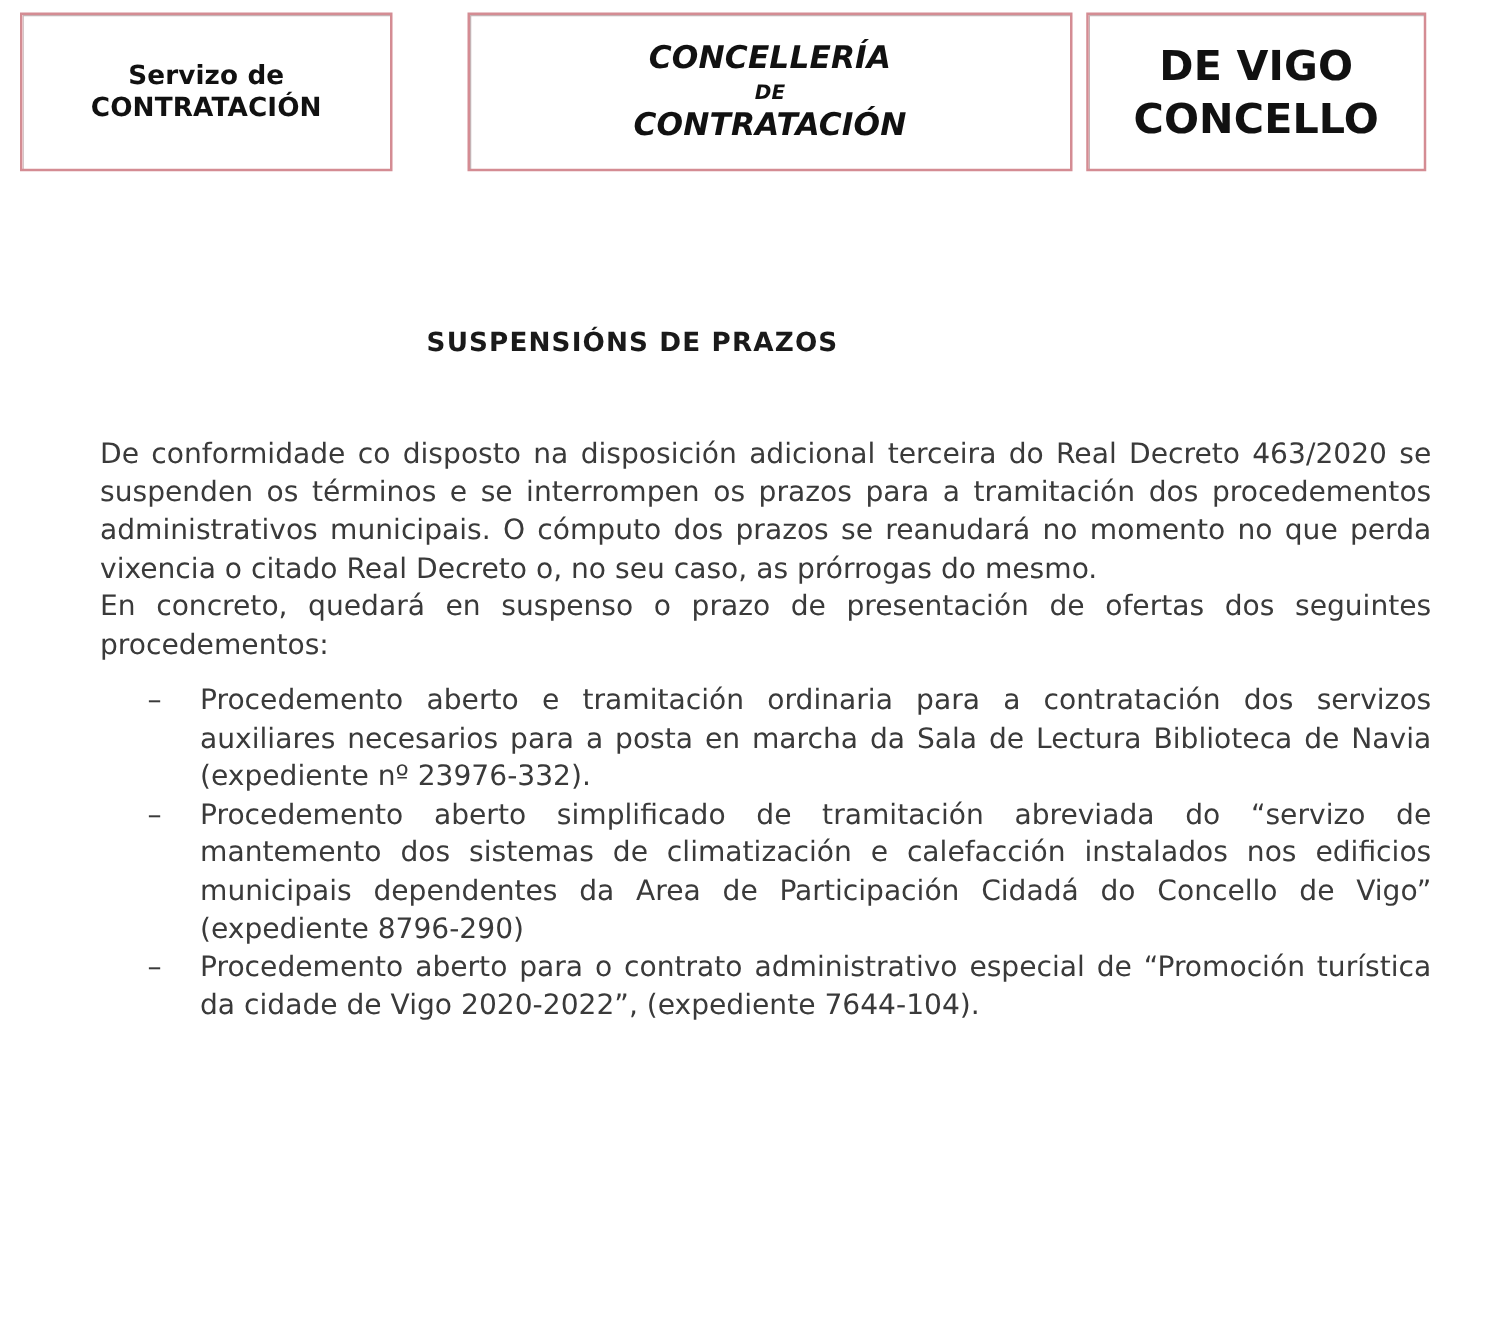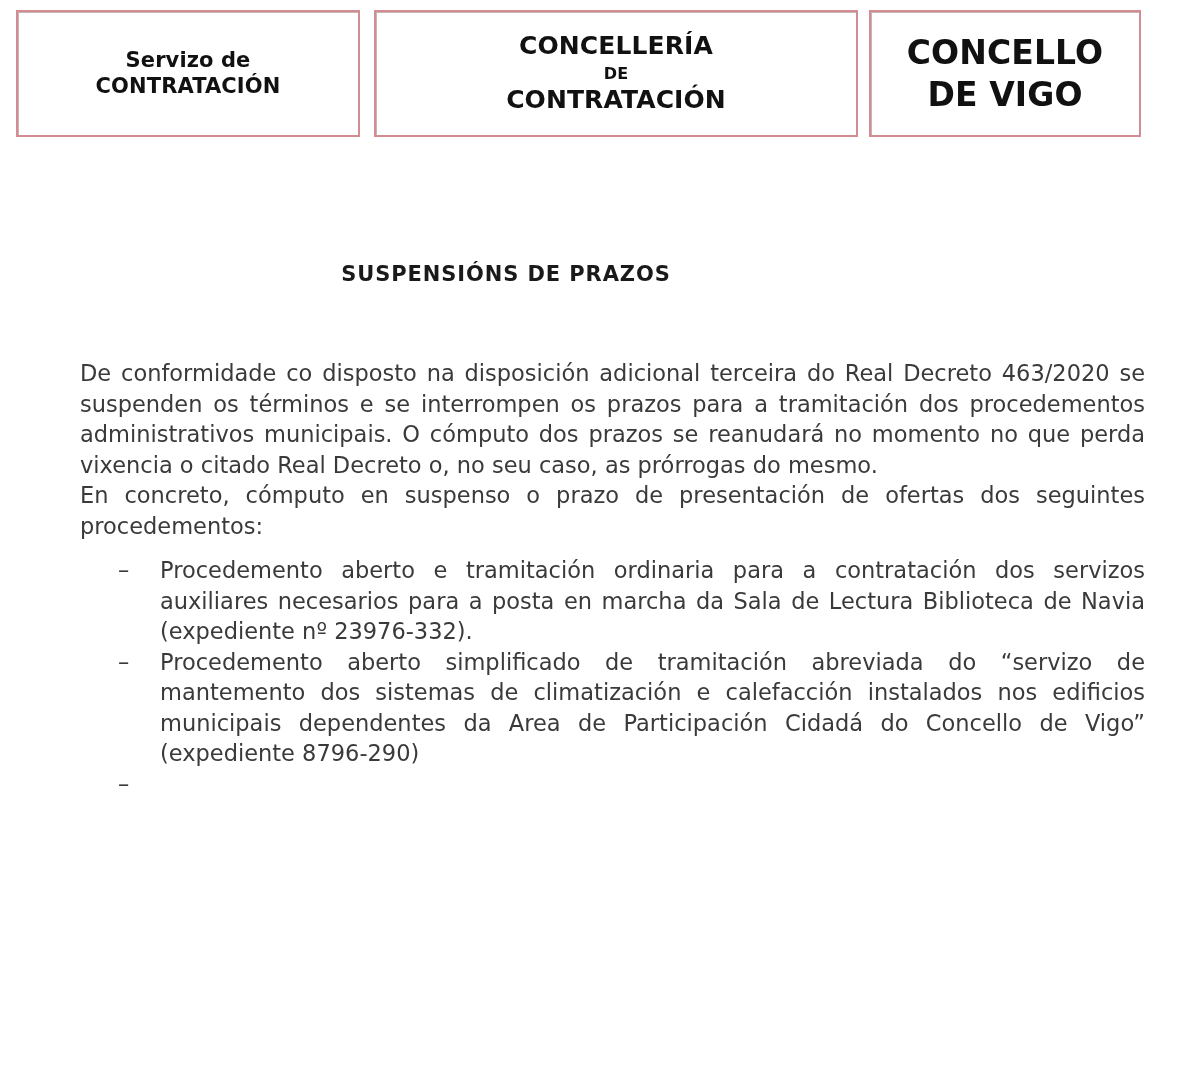--- a/index.html
+++ b/index.html
@@ -31,34 +31,34 @@
     box-sizing: border-box;
     border: 2px solid #d48c93;
     background: #ffffff;
     display: flex;
     flex-direction: column;
     align-items: center;
     justify-content: center;
     text-align: center;
     box-shadow: inset 1px 1px 0 0 rgba(90,40,45,0.35);
   }
-  .lh-box-1 { left: 16px;  width: 344px; }
+  .lh-box-1 { left: 16px;  width: 298px; }
   .lh-box-2 { left: 374px; width: 484px; }
   .lh-box-3 { left: 869px; width: 272px; }
 
   .lh-line {
     display: block;
     color: #111111;
     font-weight: bold;
     line-height: 1.22;
     letter-spacing: 0.1px;
     white-space: nowrap;
   }
   .lh-box-1 .lh-line { font-size: 21px; }
-  .lh-box-2 .lh-line { font-size: 25px; }
+  .lh-box-2 .lh-line { font-size: 25px; font-style: italic; }
   .lh-box-2 .lh-small { font-size: 16px; line-height: 1.45; }
   .lh-box-3 .lh-line { font-size: 33px; line-height: 1.25; }
 
   
   .doc-title {
     position: absolute;
     left: 0;
     top: 262px;
     width: 1012px;
     text-align: center;
@@ -67,21 +67,20 @@
     letter-spacing: 0.9px;
     color: #1a1a1a;
   }
 
   
   .body-wrap {
     position: absolute;
     left: 80px;
     top: 348px;
     width: 1065px;
-    margin-top: 10px;
   }
   p.para {
     margin: 0;
     font-size: 22.5px;
     line-height: 30.5px;
     text-align: justify;
     text-justify: inter-word;
     color: #3a3a3a;
   }
   .para-intro { margin-bottom: 0; }
@@ -127,42 +126,43 @@
     <span class="lh-line">CONTRATACIÓN</span>
   </div>
 
   <div class="lh-box lh-box-2">
     <span class="lh-line">CONCELLERÍA</span>
     <span class="lh-line lh-small">DE</span>
     <span class="lh-line">CONTRATACIÓN</span>
   </div>
 
   <div class="lh-box lh-box-3">
+    <span class="lh-line">DE VIGO</span>
     <span class="lh-line">CONCELLO</span>
-    <span class="lh-line">DE VIGO</span>
   </div>
 
 </div>
 
 <div class="doc-title">SUSPENSIÓNS DE PRAZOS</div>
 
 <div class="body-wrap">
 
   <p class="para para-intro">De conformidade co disposto na disposición adicional terceira do Real Decreto 463/2020 se suspenden os términos e se interrompen os prazos para a tramitación dos procedementos administrativos municipais. O cómputo dos prazos se reanudará no momento no que perda vixencia o citado Real Decreto o, no seu caso, as prórrogas do mesmo.</p>
 
-  <p class="para para-concrete">En concreto, cómputo en suspenso o prazo de presentación de ofertas dos seguintes procedementos:</p>
+  <p class="para para-concrete">En concreto, quedará en suspenso o prazo de presentación de ofertas dos seguintes procedementos:</p>
 
   <ul class="proc-list">
     <li>
       <span class="dash">–</span>
       <span>Procedemento aberto e tramitación ordinaria para a contratación dos servizos auxiliares necesarios para a posta en marcha da Sala de Lectura Biblioteca de Navia (expediente nº 23976-332).</span>
     </li>
     <li>
       <span class="dash">–</span>
       <span>Procedemento aberto simplificado de tramitación abreviada do “servizo de mantemento dos sistemas de climatización e calefacción instalados nos edificios municipais dependentes da Area de Participación Cidadá do Concello de Vigo” (expediente 8796-290)</span>
     </li>
     <li>
       <span class="dash">–</span>
+      <span>Procedemento aberto para o contrato administrativo especial de “Promoción turística da cidade de Vigo 2020-2022”, (expediente 7644-104).</span>
     </li>
   </ul>
 
 
 </div>
 
 </body></html>

